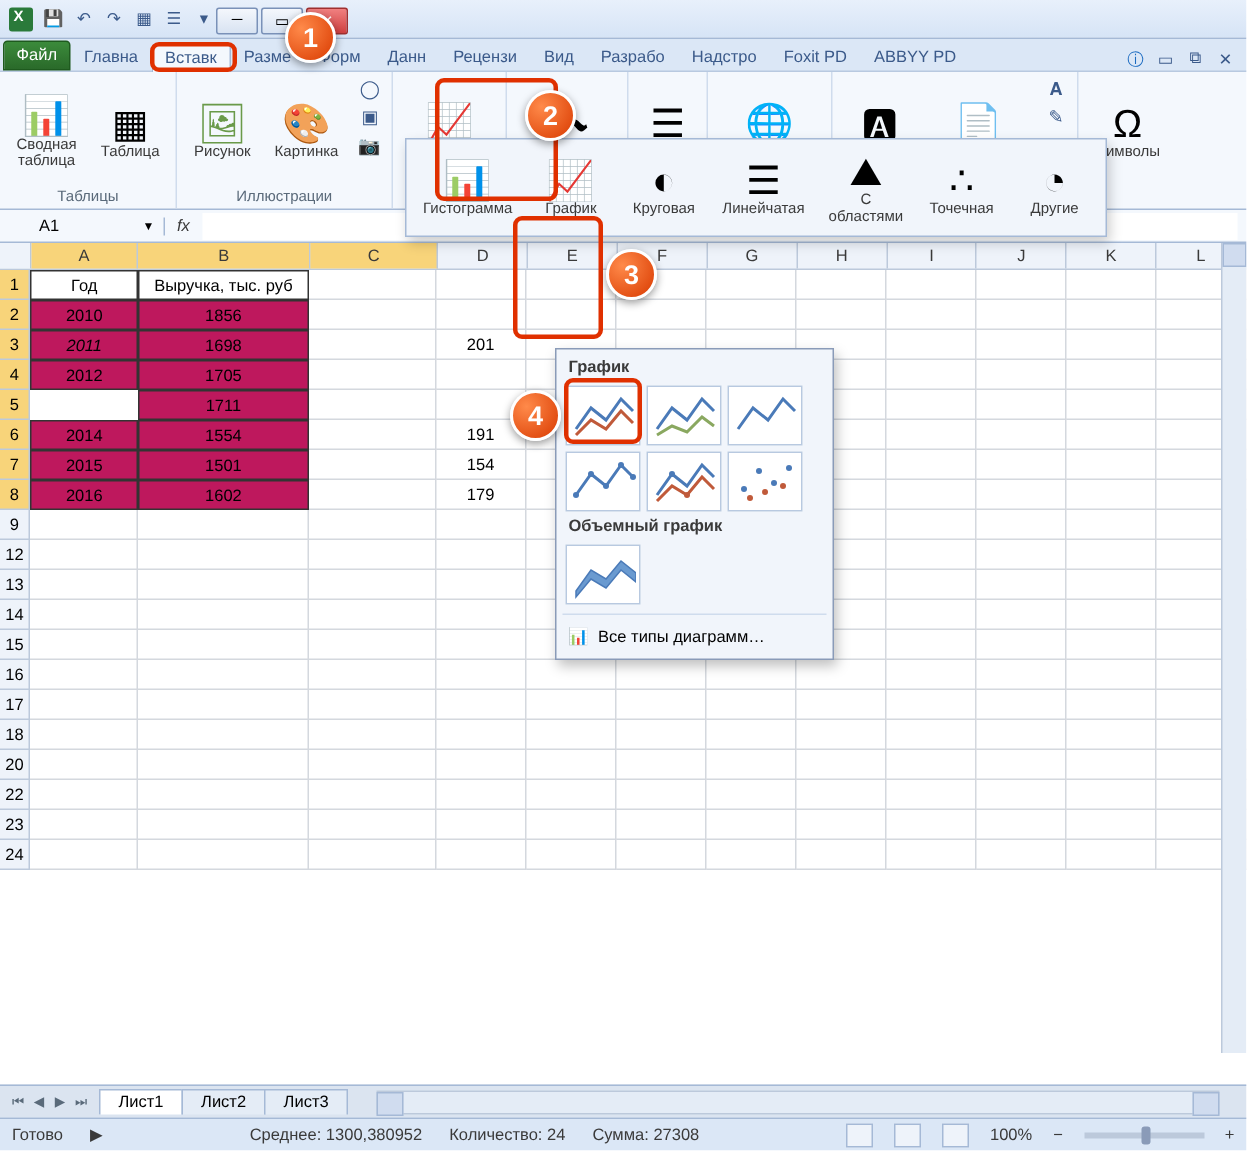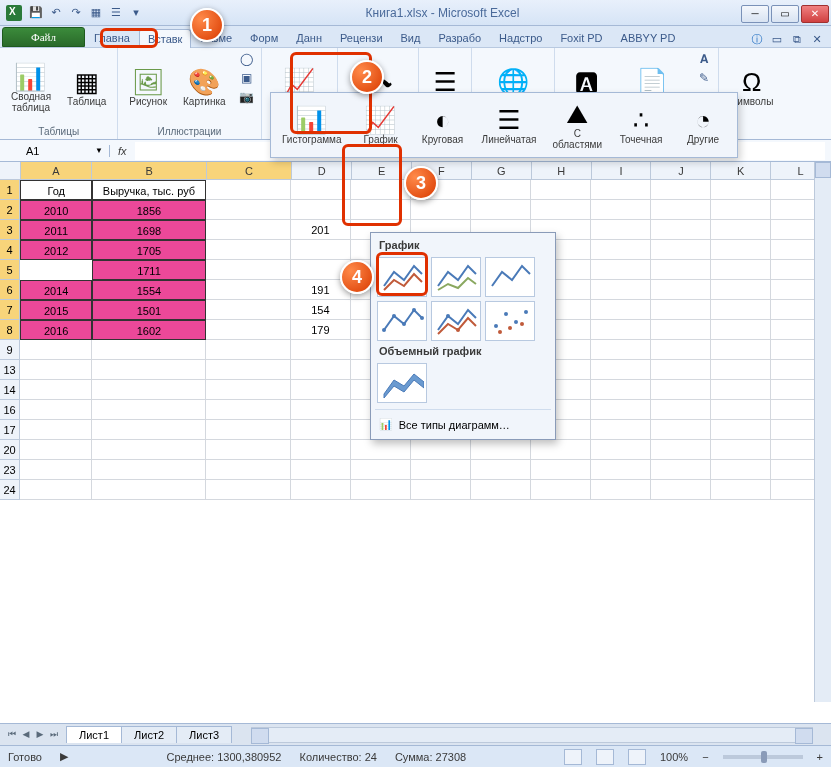--- a/index.html
+++ b/index.html
@@ -11,21 +11,21 @@
 .sys-icon::after{content:"X";position:absolute;color:#fff;font-size:10px;font-weight:bold;left:3px;top:1px;}
 .qat { display: flex; gap: 4px; align-items:center;}
 .qat span { width: 16px; height: 16px; display:inline-flex;align-items:center;justify-content:center;color:#3b5a8a;}
 .title-text { flex: 1; text-align: center; color: #4a6a9a; font-size: 12px; }
 .win-controls { display: flex; }
 .win-btn { width: 28px; height: 18px; margin: 2px 2px 0 0; border: 1px solid #7a91b8; background: linear-gradient(#f4f7fc,#d8e3f2); border-radius: 2px; display:flex;align-items:center;justify-content:center;font-size:10px;}
 .win-btn.close { background: linear-gradient(#f08080,#d04040); border-color:#a03030; color:#fff;}
 
 
 .ribbon-tabs { height: 22px; background:#dbe7f6; border-bottom:1px solid #b8c9e0; display:flex; align-items:flex-end; padding-left:2px;}
-.tab-file { background: linear-gradient(#3b8b3b,#2a6a2a); color:#fff; padding:3px 28px; border-radius:3px 3px 0 0; font-size:11px; border:1px solid #1e5a1e;font-family:Liberation Serif, serif;}
+.tab-file { background: linear-gradient(#3b8b3b,#2a6a2a); color:#fff; padding:3px 8px; border-radius:3px 3px 0 0; font-size:11px; border:1px solid #1e5a1e;}
 .tab { padding: 3px 8px; color:#3b5a8a; font-size:11px; cursor:pointer; border:1px solid transparent; border-bottom:none;}
 .tab.active { background:#f4f8fd; border-color:#a5b9d6; border-radius:3px 3px 0 0; margin-bottom:-1px;}
 .ribbon-help{margin-left:auto;display:flex;gap:4px;padding-right:6px;color:#3b5a8a;}
 .ribbon-help span{width:16px;height:16px;display:inline-flex;align-items:center;justify-content:center;}
 
 
 .ribbon { height: 92px; background:#f4f8fd; border-bottom: 1px solid #a5b9d6; display:flex; position:relative;}
 .ribbon-group { border-right:1px solid #cfdced; padding:2px 4px 0; display:flex; flex-direction:column; align-items:center;}
 .group-buttons{display:flex; gap:2px; flex:1;}
 .big-btn{display:flex;flex-direction:column;align-items:center;justify-content:center;padding:2px 6px;border:1px solid transparent;border-radius:3px;min-width:44px;}
@@ -58,21 +58,21 @@
 .col-headers{display:flex;position:absolute;top:0;left:0;right:0;height:18px;background:#eef3fa;border-bottom:1px solid #bcc9db;}
 .corner{width:24px;border-right:1px solid #bcc9db;background:#eef3fa;}
 .ch{border-right:1px solid #bcc9db;text-align:center;font-size:11px;color:#3a3a3a;line-height:18px;}
 .ch.sel{background:#f8d47a;}
 .rows{position:absolute;top:18px;left:0;right:0;}
 .row{display:flex;height:20px;}
 .rh{width:24px;border-right:1px solid #bcc9db;border-bottom:1px solid #bcc9db;background:#eef3fa;text-align:center;font-size:11px;line-height:20px;}
 .rh.sel{background:#f8d47a;}
 .cell{border-right:1px solid #d4d8de;border-bottom:1px solid #d4d8de;padding:0 4px;font-size:11px;line-height:20px;text-align:center;overflow:hidden;}
 .cell.header{font-weight:normal;border:1px solid #333;background:#fff;}
-.cell.data{border:1px solid #333;background:#ec4899;text-align:center;}
+.cell.data{border:1px solid #333;background:#be185d;text-align:center;}
 
 
 .sheet-tabs{position:absolute;bottom:22px;left:0;right:0;height:22px;background:#dbe4f0;border-top:1px solid #a5b9d6;display:flex;align-items:center;}
 .nav-arrows{display:flex;padding:0 6px;gap:2px;}
 .nav-arrows span{width:12px;text-align:center;color:#5a6a7a;font-size:9px;}
 .sheet-tab{padding:2px 12px;background:#fff;border:1px solid #a5b9d6;border-bottom:none;font-size:11px;margin-right:-1px;}
 .sheet-tab.inactive{background:#e4ecf6;}
 .hscroll{flex:1;margin:0 18px 0 20px;height:16px;background:#e4ecf6;border:1px solid #bcc9db;position:relative;}
 .hscroll::before,.hscroll::after{content:"";position:absolute;top:0;width:16px;height:14px;background:#d0dcef;border:1px solid #a5b9d6;}
 .hscroll::before{left:-1px;}
@@ -102,21 +102,20 @@
 <div class="titlebar">
   <div class="sys-icon"></div>
   <div class="qat">
     <span>💾</span>
     <span>↶</span>
     <span>↷</span>
     <span>▦</span>
     <span>☰</span>
     <span>▾</span>
   </div>
-  <div class="title-text">Книга1.xlsx - Microsoft Excel</div>
   <div class="win-controls">
     <div class="win-btn">─</div>
     <div class="win-btn">▭</div>
     <div class="win-btn close">✕</div>
   </div>
 </div>
 
 <div class="ribbon-tabs">
   <div class="tab-file">Файл</div>
   <div class="tab">Главна</div>
@@ -383,21 +382,21 @@
         <div class="cell" style="width: 70px;"></div>
         <div class="cell" style="width: 70px;"></div>
         <div class="cell" style="width: 70px;"></div>
         <div class="cell" style="width: 70px;"></div>
         <div class="cell" style="width: 70px;"></div>
         <div class="cell" style="width: 70px;"></div>
         <div class="cell" style="width: 70px;"></div>
       </div>
       <div class="row">
         <div class="rh sel">3</div>
-        <div class="cell data" style="width: 84px;">2011</div>
+        <div class="cell data" style="width: 84px; font-style: italic;">2011</div>
         <div class="cell data" style="width: 134px;">1698</div>
         <div class="cell" style="width: 100px;"></div>
         <div class="cell" style="width: 70px;">201</div>
         <div class="cell" style="width: 70px;"></div>
         <div class="cell" style="width: 70px;"></div>
         <div class="cell" style="width: 70px;"></div>
         <div class="cell" style="width: 70px;"></div>
         <div class="cell" style="width: 70px;"></div>
         <div class="cell" style="width: 70px;"></div>
         <div class="cell" style="width: 70px;"></div>
@@ -487,20 +486,35 @@
         <div class="cell" style="width: 70px;"></div>
         <div class="cell" style="width: 70px;"></div>
         <div class="cell" style="width: 70px;"></div>
         <div class="cell" style="width: 70px;"></div>
         <div class="cell" style="width: 70px;"></div>
         <div class="cell" style="width: 70px;"></div>
         <div class="cell" style="width: 70px;"></div>
         <div class="cell" style="width: 70px;"></div>
       </div>
       <div class="row">
+        <div class="rh">12</div>
+        <div class="cell" style="width: 84px;"></div>
+        <div class="cell" style="width: 134px;"></div>
+        <div class="cell" style="width: 100px;"></div>
+        <div class="cell" style="width: 70px;"></div>
+        <div class="cell" style="width: 70px;"></div>
+        <div class="cell" style="width: 70px;"></div>
+        <div class="cell" style="width: 70px;"></div>
+        <div class="cell" style="width: 70px;"></div>
+        <div class="cell" style="width: 70px;"></div>
+        <div class="cell" style="width: 70px;"></div>
+        <div class="cell" style="width: 70px;"></div>
+        <div class="cell" style="width: 70px;"></div>
+      </div>
+      <div class="row">
         <div class="rh">13</div>
         <div class="cell" style="width: 84px;"></div>
         <div class="cell" style="width: 134px;"></div>
         <div class="cell" style="width: 100px;"></div>
         <div class="cell" style="width: 70px;"></div>
         <div class="cell" style="width: 70px;"></div>
         <div class="cell" style="width: 70px;"></div>
         <div class="cell" style="width: 70px;"></div>
         <div class="cell" style="width: 70px;"></div>
         <div class="cell" style="width: 70px;"></div>
@@ -517,20 +531,35 @@
         <div class="cell" style="width: 70px;"></div>
         <div class="cell" style="width: 70px;"></div>
         <div class="cell" style="width: 70px;"></div>
         <div class="cell" style="width: 70px;"></div>
         <div class="cell" style="width: 70px;"></div>
         <div class="cell" style="width: 70px;"></div>
         <div class="cell" style="width: 70px;"></div>
         <div class="cell" style="width: 70px;"></div>
       </div>
       <div class="row">
+        <div class="rh">15</div>
+        <div class="cell" style="width: 84px;"></div>
+        <div class="cell" style="width: 134px;"></div>
+        <div class="cell" style="width: 100px;"></div>
+        <div class="cell" style="width: 70px;"></div>
+        <div class="cell" style="width: 70px;"></div>
+        <div class="cell" style="width: 70px;"></div>
+        <div class="cell" style="width: 70px;"></div>
+        <div class="cell" style="width: 70px;"></div>
+        <div class="cell" style="width: 70px;"></div>
+        <div class="cell" style="width: 70px;"></div>
+        <div class="cell" style="width: 70px;"></div>
+        <div class="cell" style="width: 70px;"></div>
+      </div>
+      <div class="row">
         <div class="rh">16</div>
         <div class="cell" style="width: 84px;"></div>
         <div class="cell" style="width: 134px;"></div>
         <div class="cell" style="width: 100px;"></div>
         <div class="cell" style="width: 70px;"></div>
         <div class="cell" style="width: 70px;"></div>
         <div class="cell" style="width: 70px;"></div>
         <div class="cell" style="width: 70px;"></div>
         <div class="cell" style="width: 70px;"></div>
         <div class="cell" style="width: 70px;"></div>
@@ -547,21 +576,51 @@
         <div class="cell" style="width: 70px;"></div>
         <div class="cell" style="width: 70px;"></div>
         <div class="cell" style="width: 70px;"></div>
         <div class="cell" style="width: 70px;"></div>
         <div class="cell" style="width: 70px;"></div>
         <div class="cell" style="width: 70px;"></div>
         <div class="cell" style="width: 70px;"></div>
         <div class="cell" style="width: 70px;"></div>
       </div>
       <div class="row">
+        <div class="rh">18</div>
+        <div class="cell" style="width: 84px;"></div>
+        <div class="cell" style="width: 134px;"></div>
+        <div class="cell" style="width: 100px;"></div>
+        <div class="cell" style="width: 70px;"></div>
+        <div class="cell" style="width: 70px;"></div>
+        <div class="cell" style="width: 70px;"></div>
+        <div class="cell" style="width: 70px;"></div>
+        <div class="cell" style="width: 70px;"></div>
+        <div class="cell" style="width: 70px;"></div>
+        <div class="cell" style="width: 70px;"></div>
+        <div class="cell" style="width: 70px;"></div>
+        <div class="cell" style="width: 70px;"></div>
+      </div>
+      <div class="row">
         <div class="rh">20</div>
+        <div class="cell" style="width: 84px;"></div>
+        <div class="cell" style="width: 134px;"></div>
+        <div class="cell" style="width: 100px;"></div>
+        <div class="cell" style="width: 70px;"></div>
+        <div class="cell" style="width: 70px;"></div>
+        <div class="cell" style="width: 70px;"></div>
+        <div class="cell" style="width: 70px;"></div>
+        <div class="cell" style="width: 70px;"></div>
+        <div class="cell" style="width: 70px;"></div>
+        <div class="cell" style="width: 70px;"></div>
+        <div class="cell" style="width: 70px;"></div>
+        <div class="cell" style="width: 70px;"></div>
+      </div>
+      <div class="row">
+        <div class="rh">22</div>
         <div class="cell" style="width: 84px;"></div>
         <div class="cell" style="width: 134px;"></div>
         <div class="cell" style="width: 100px;"></div>
         <div class="cell" style="width: 70px;"></div>
         <div class="cell" style="width: 70px;"></div>
         <div class="cell" style="width: 70px;"></div>
         <div class="cell" style="width: 70px;"></div>
         <div class="cell" style="width: 70px;"></div>
         <div class="cell" style="width: 70px;"></div>
         <div class="cell" style="width: 70px;"></div>

